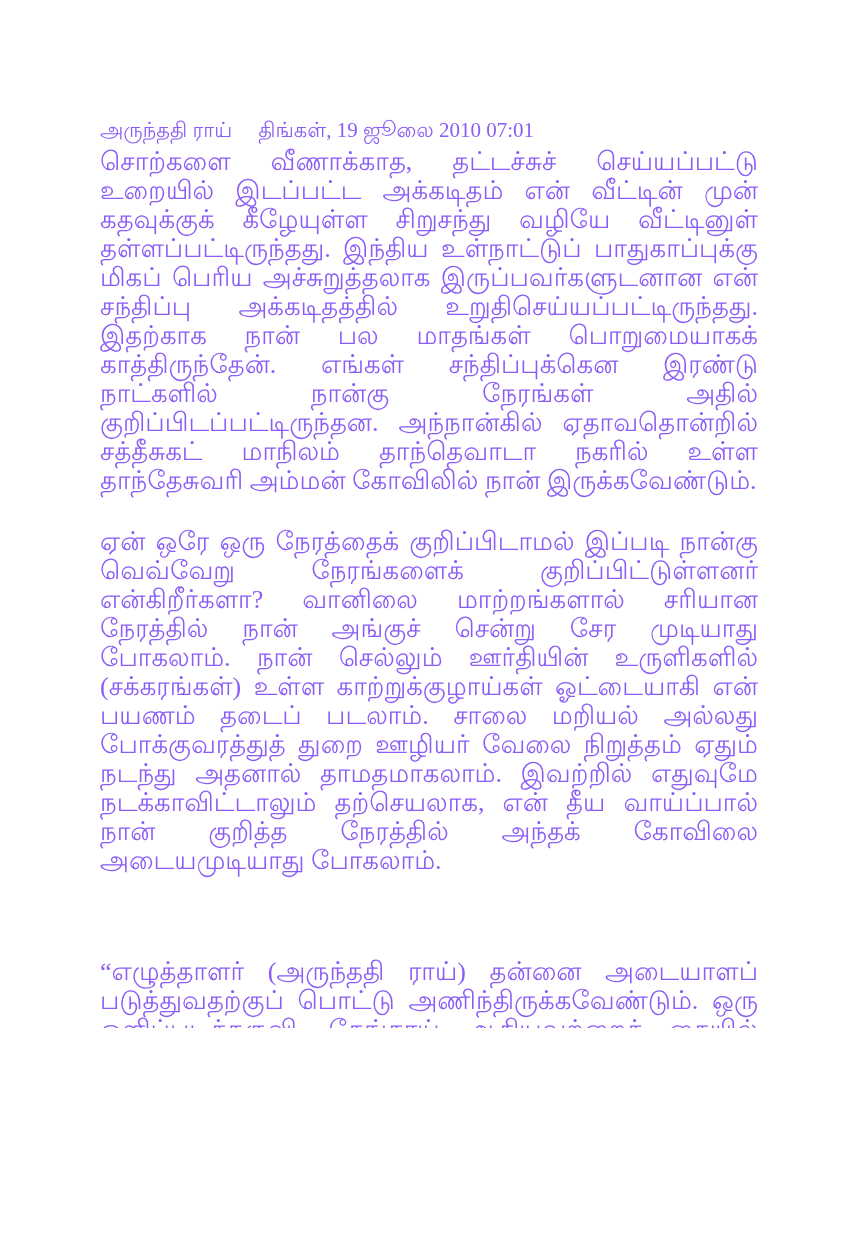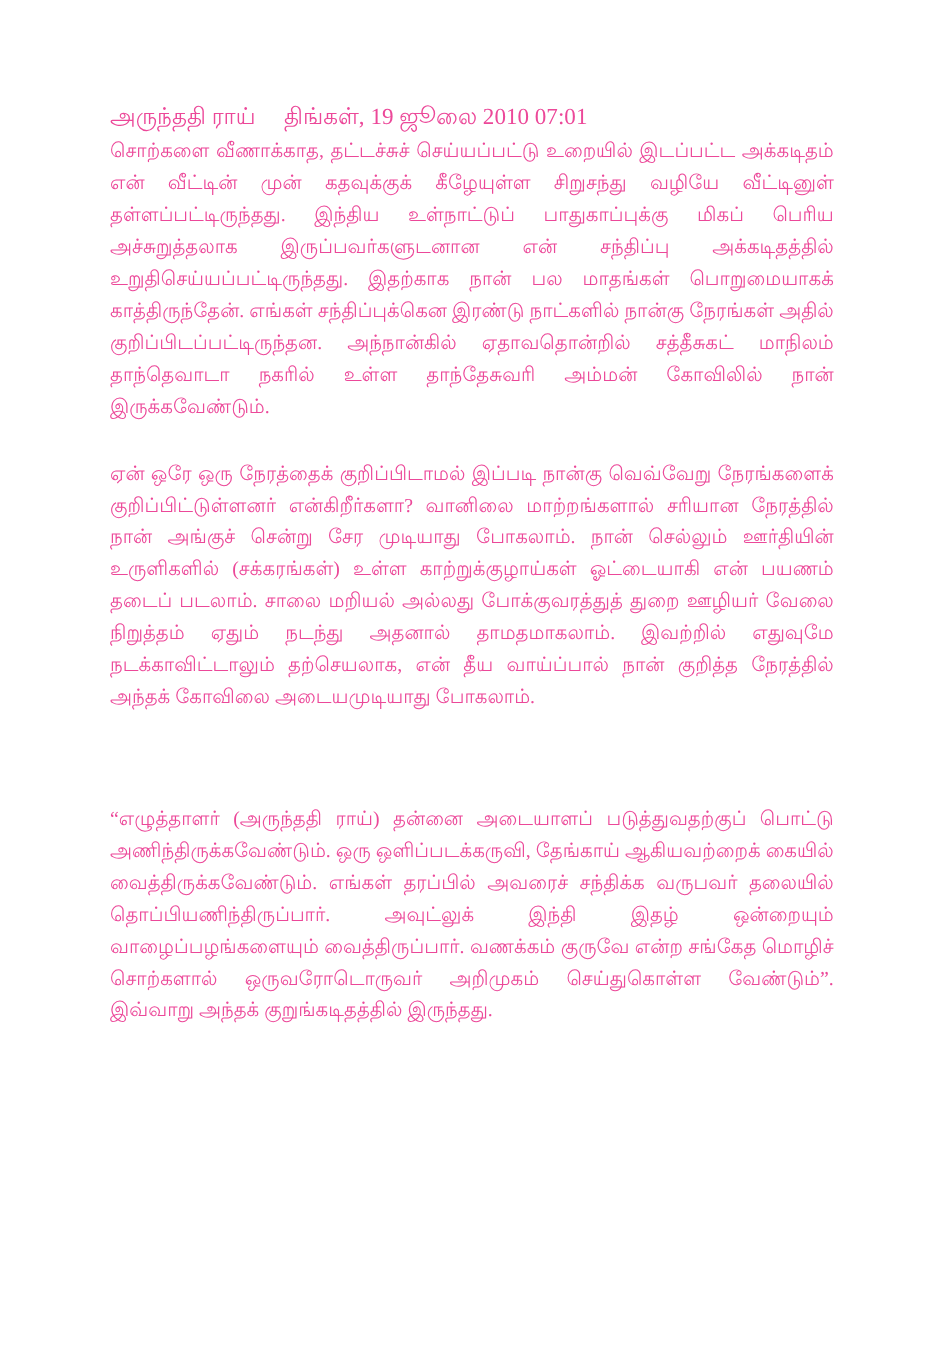--- a/index.html
+++ b/index.html
@@ -7,39 +7,40 @@
     padding: 0;
     background: #ffffff;
   }
   .page {
     position: relative;
     width: 857px;
     height: 1004px;
     background: #ffffff;
     overflow: hidden;
     font-family: "Liberation Serif", "DejaVu Serif", serif;
-    color: #ec4899;
+    color: #8b5cf6;
+    margin-top: 24px;
   }
   .content {
     position: absolute;
     left: 100px;
     top: 92px;
     width: 658px;
   }
   .byline-row {
     font-size: 21px;
     line-height: 29px;
     margin: 0 0 2px 0;
     white-space: nowrap;
   }
   .byline-row .byline {
     margin-right: 26px;
   }
   p.body-para {
-    font-size: 18px;
+    font-size: 26px;
     line-height: 29px;
     text-align: justify;
     margin: 0 0 32px 0;
   }
   p.quote-para {
     margin-top: 82px;
   }
 </style>
 </head>
 <body>

